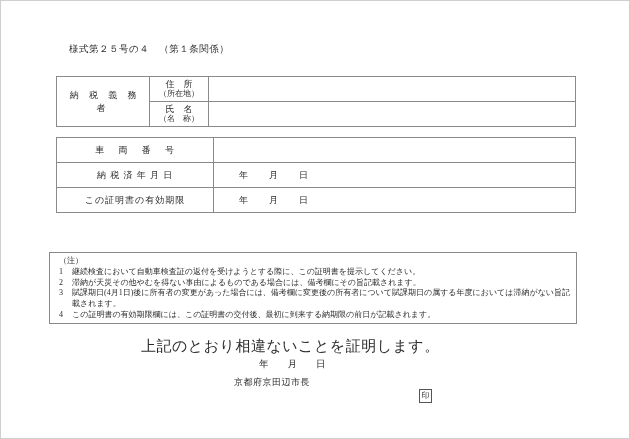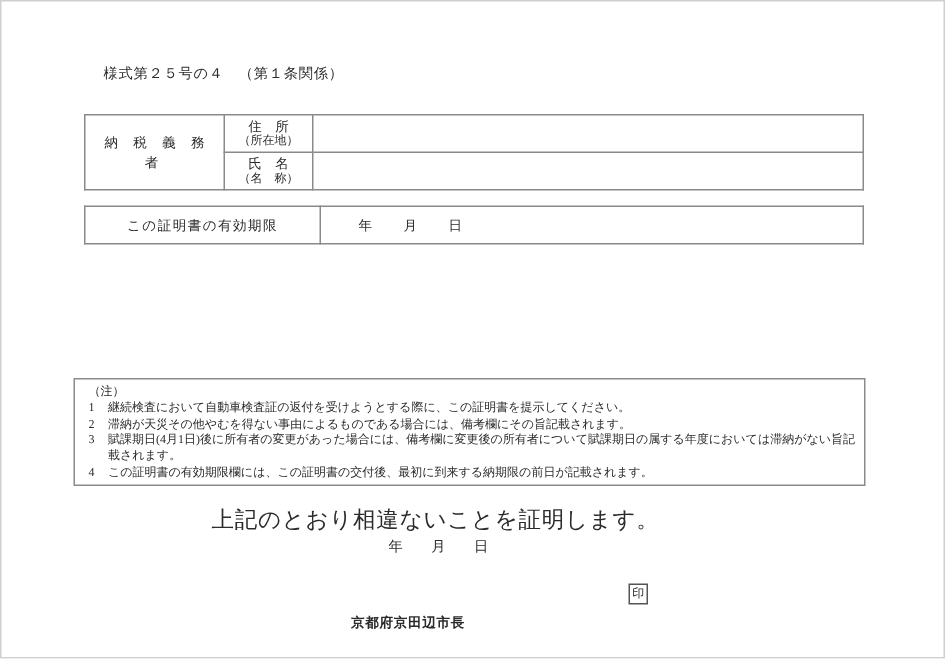--- a/index.html
+++ b/index.html
@@ -98,25 +98,24 @@
     white-space: pre;
   }
   .footer-date {
     position: absolute;
     left: 258px; top: 357px;
     font-size: 9.5px;
     white-space: pre;
   }
   .issuer {
     position: absolute;
-    left: 233px; top: 408px;
+    left: 233px; top: 375px;
     font-size: 9px;
     letter-spacing: 0.5px;
     white-space: pre;
-    font-weight: bold;
   }
   .seal-box {
     position: absolute;
     left: 418px; top: 388px;
     width: 13px; height: 14px;
     border: 1px solid #555555;
     font-size: 8px;
     line-height: 12px;
     text-align: center;
   }
@@ -144,20 +143,28 @@
         <div class="l1">氏　名</div>
         <div class="l2">（名　称）</div>
       </td>
       <td class="value-cell"></td>
     </tr>
   </tbody>
     </table>
 
   <table class="doc-table detail-table">
     <tbody>
+        <tr>
+      <td class="detail-label">車　 両　 番　 号</td>
+      <td class="detail-value"></td>
+    </tr>
+    <tr>
+      <td class="detail-label">納 税 済 年 月 日</td>
+      <td class="detail-value">年　　月　　日</td>
+    </tr>
     <tr>
       <td class="detail-label">この証明書の有効期限</td>
       <td class="detail-value">年　　月　　日</td>
     </tr>
   </tbody>
     </table>
 
   <div class="notes-box">
     <div class="note-heading">（注）</div>
     <div class="note-item">

